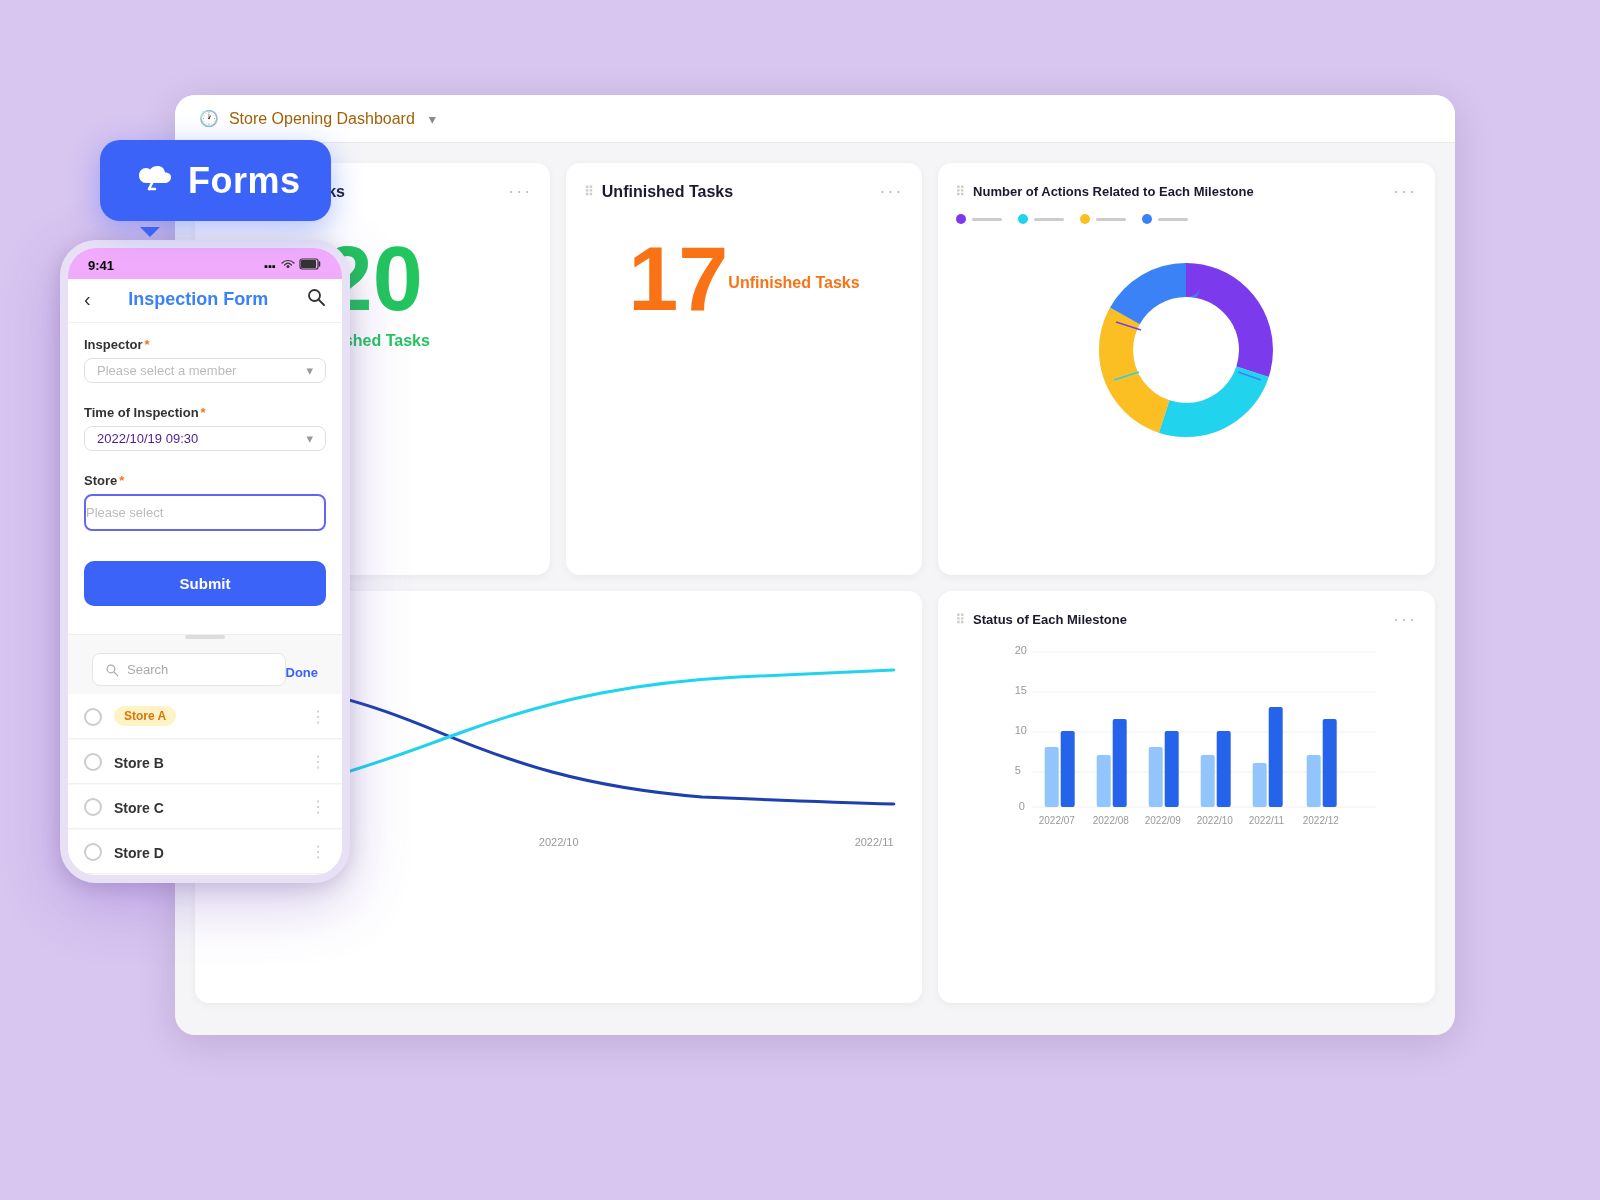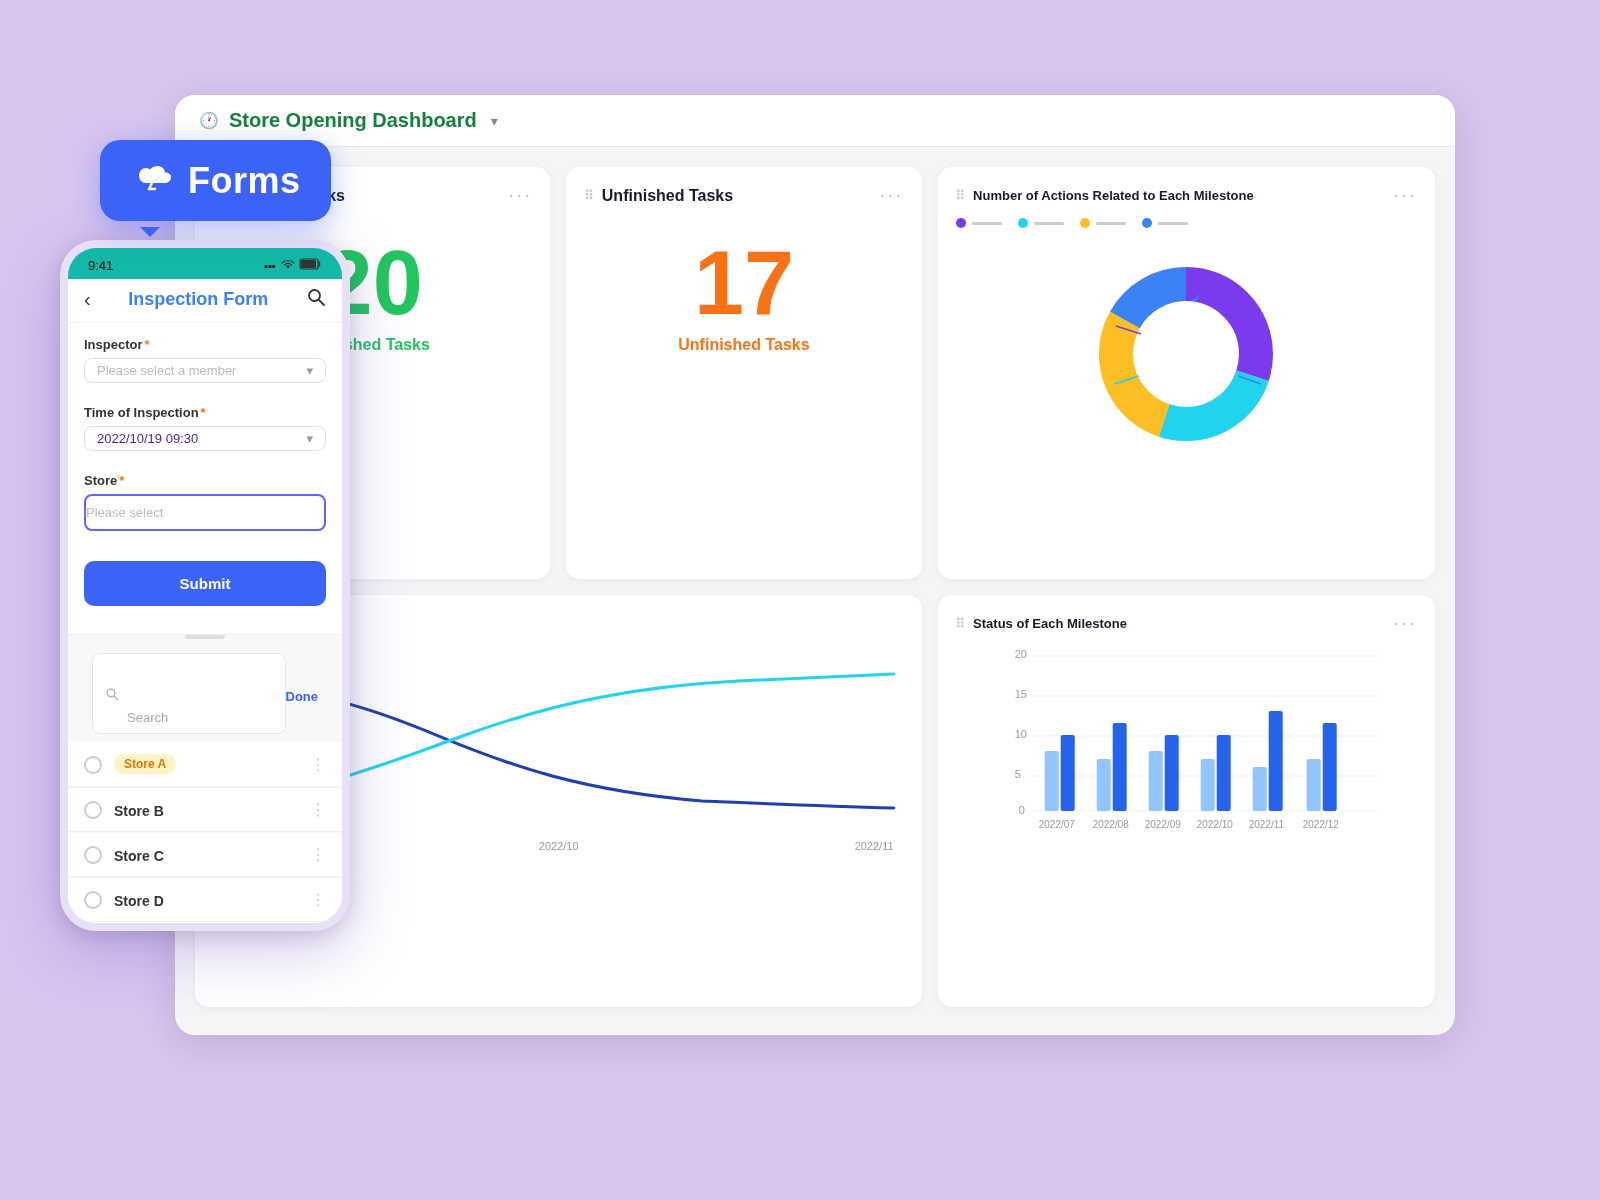--- a/index.html
+++ b/index.html
@@ -28,23 +28,23 @@
     .dashboard-header {
       background: white;
       padding: 14px 24px;
       display: flex;
       align-items: center;
       gap: 10px;
       border-bottom: 1px solid #e8e8e8;
     }
 
     .dashboard-title {
-      font-size: 20px;
-      font-weight: 700;
-      color: #15803d;
+      font-size: 16px;
+      font-weight: 400;
+      color: #a16207;
     }
 
     .dropdown-arrow {
       color: #888;
       font-size: 14px;
       margin-left: 4px;
     }
 
     .card {
       background: white;
@@ -156,27 +156,27 @@
       width: 290px;
       background: white;
       border-radius: 36px;
       box-shadow: 0 20px 60px rgba(120, 80, 200, 0.3), 0 4px 20px rgba(0,0,0,0.15);
       overflow: hidden;
       border: 8px solid #e8e0f5;
       position: relative;
     }
 
     .phone-status-bar {
-      background: #14b8a6;
+      background: #f0abfc;
       padding: 10px 20px 6px;
       display: flex;
       justify-content: space-between;
       align-items: flex-end;
       font-size: 13px;
-      font-weight: 400;
+      font-weight: 700;
     }
 
     .phone-nav {
       background: white;
       padding: 8px 16px 10px;
       display: flex;
       align-items: center;
       justify-content: space-between;
       border-bottom: 1px solid #f0f0f0;
     }
@@ -268,21 +268,20 @@
       padding: 8px 12px;
       display: flex;
       align-items: center;
       gap: 8px;
     }
 
     .dropdown-search-text {
       font-size: 13px;
       color: #aaa;
       flex: 1;
-      margin-top: 48px;
     }
 
     .done-text {
       font-size: 13px;
       color: #3b63f7;
       font-weight: 600;
       padding: 8px 12px 0 0;
     }
 
     .dropdown-header-row {
@@ -426,21 +425,21 @@
     </div>
 
     <div class="card">
       <div class="card-header">
         <span class="card-title">
           <span style="color:#ccc;font-size:13px;">⠿</span>
           <span>Unfinished Tasks</span>
         </span>
         <span class="card-dots">···</span>
       </div>
-      <div style="display:flex;flex-direction:column;align-items:center;justify-content:center;flex:1;padding:20px 0;">
+      <div style="display:flex;flex-direction:row;align-items:center;justify-content:center;flex:1;padding:20px 0;">
         <div class="big-number-orange">17</div>
         <div class="card-subtitle-orange">Unfinished Tasks</div>
       </div>
     </div>
 
     <div class="card" style="grid-row: 1; grid-column: 3;">
       <div class="card-header">
         <span class="card-title" style="font-size:13px;">
           <span style="color:#ccc;font-size:13px;">⠿</span>
           <span>Number of Actions Related to Each Milestone</span>

